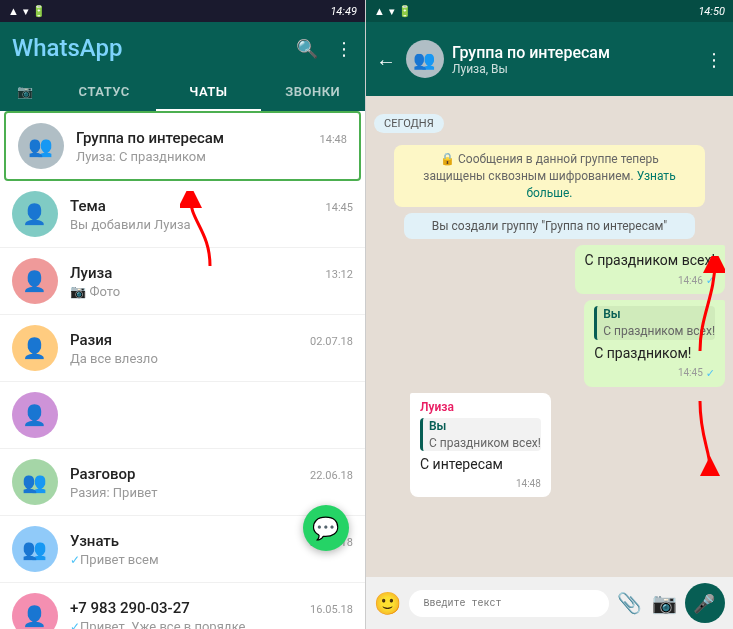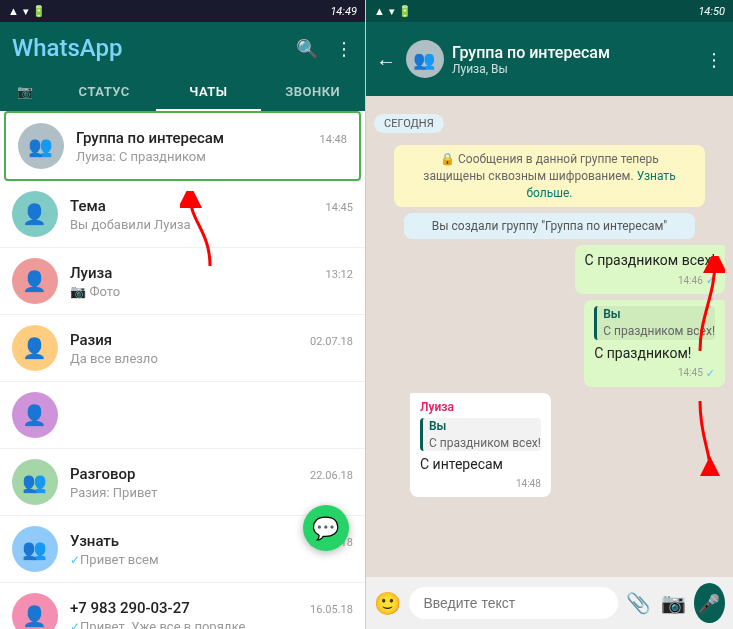--- a/index.html
+++ b/index.html
@@ -362,24 +362,25 @@
     .input-emoji {
       font-size: 22px;
       cursor: pointer;
       color: #666;
     }
     .input-field {
       flex: 1;
       background: #fff;
       border-radius: 20px;
       padding: 8px 14px;
-      font-size: 14px;
+      font-size: 10px;
       color: #4d7c0f;
       border: none;
       outline: none;
+      font-family: Liberation Mono, monospace;
     }
     .input-icons {
       display: flex;
       gap: 10px;
       color: #666;
       font-size: 20px;
     }
     .mic-btn {
       width: 40px;
       height: 40px;

